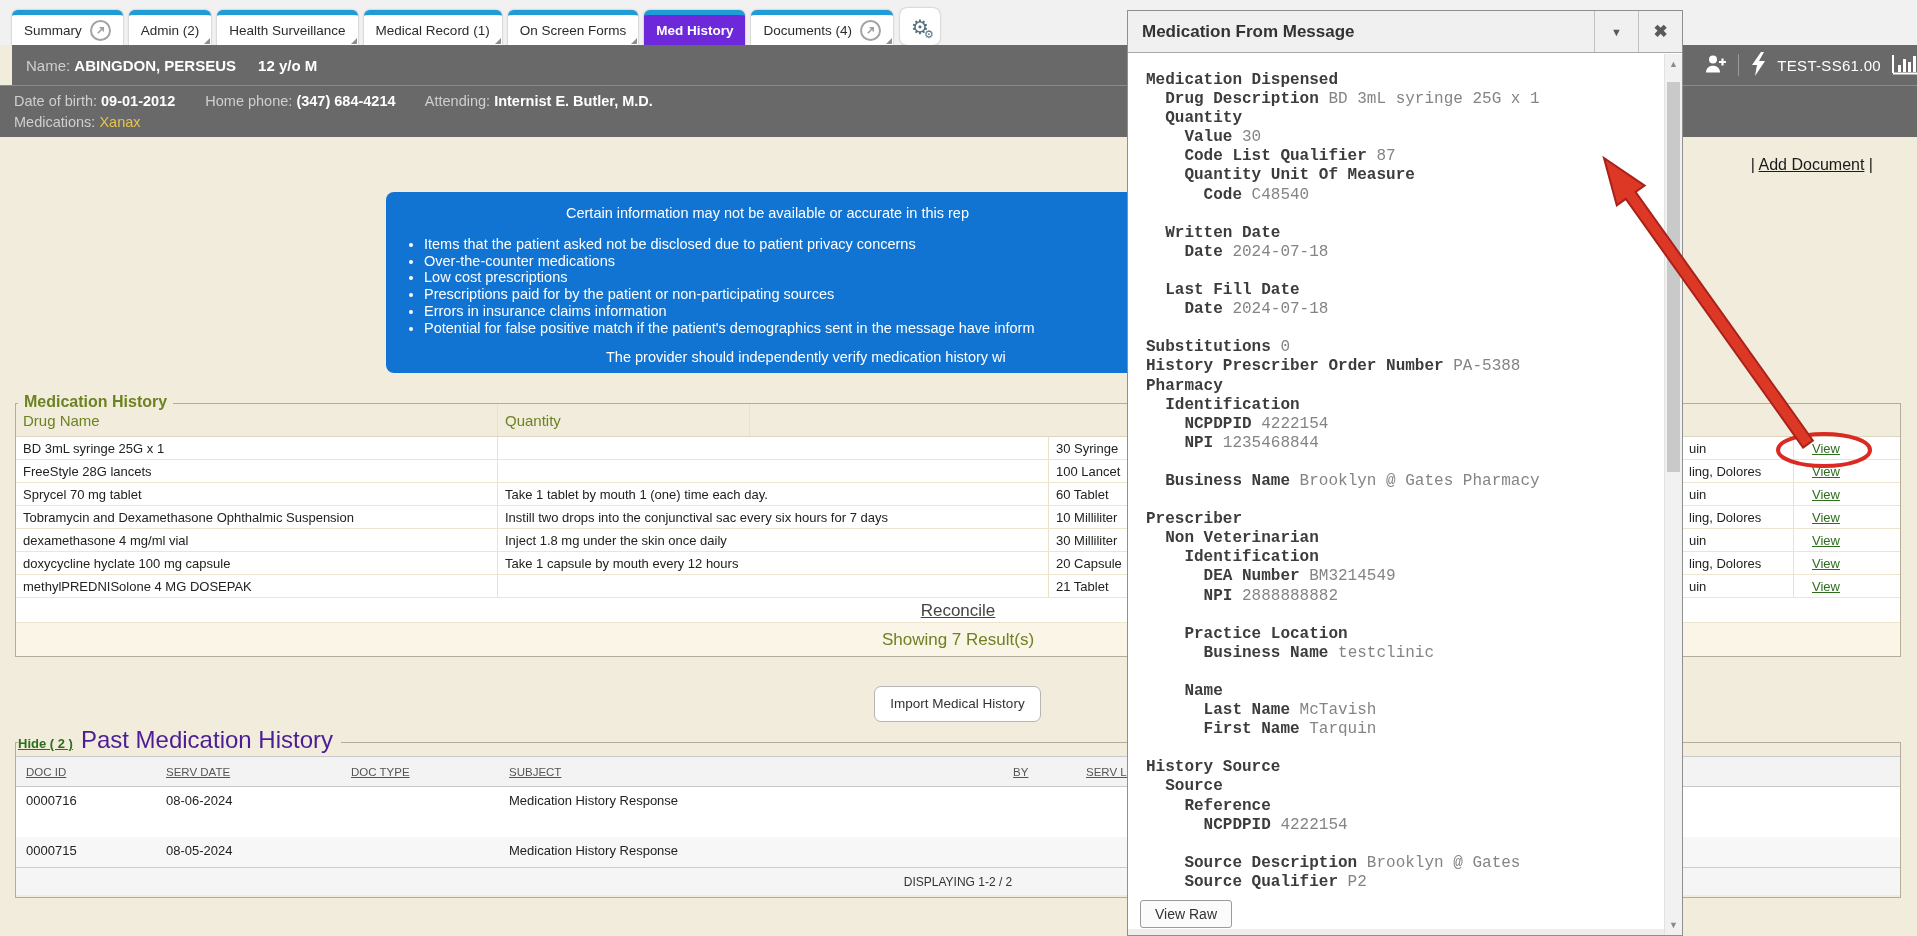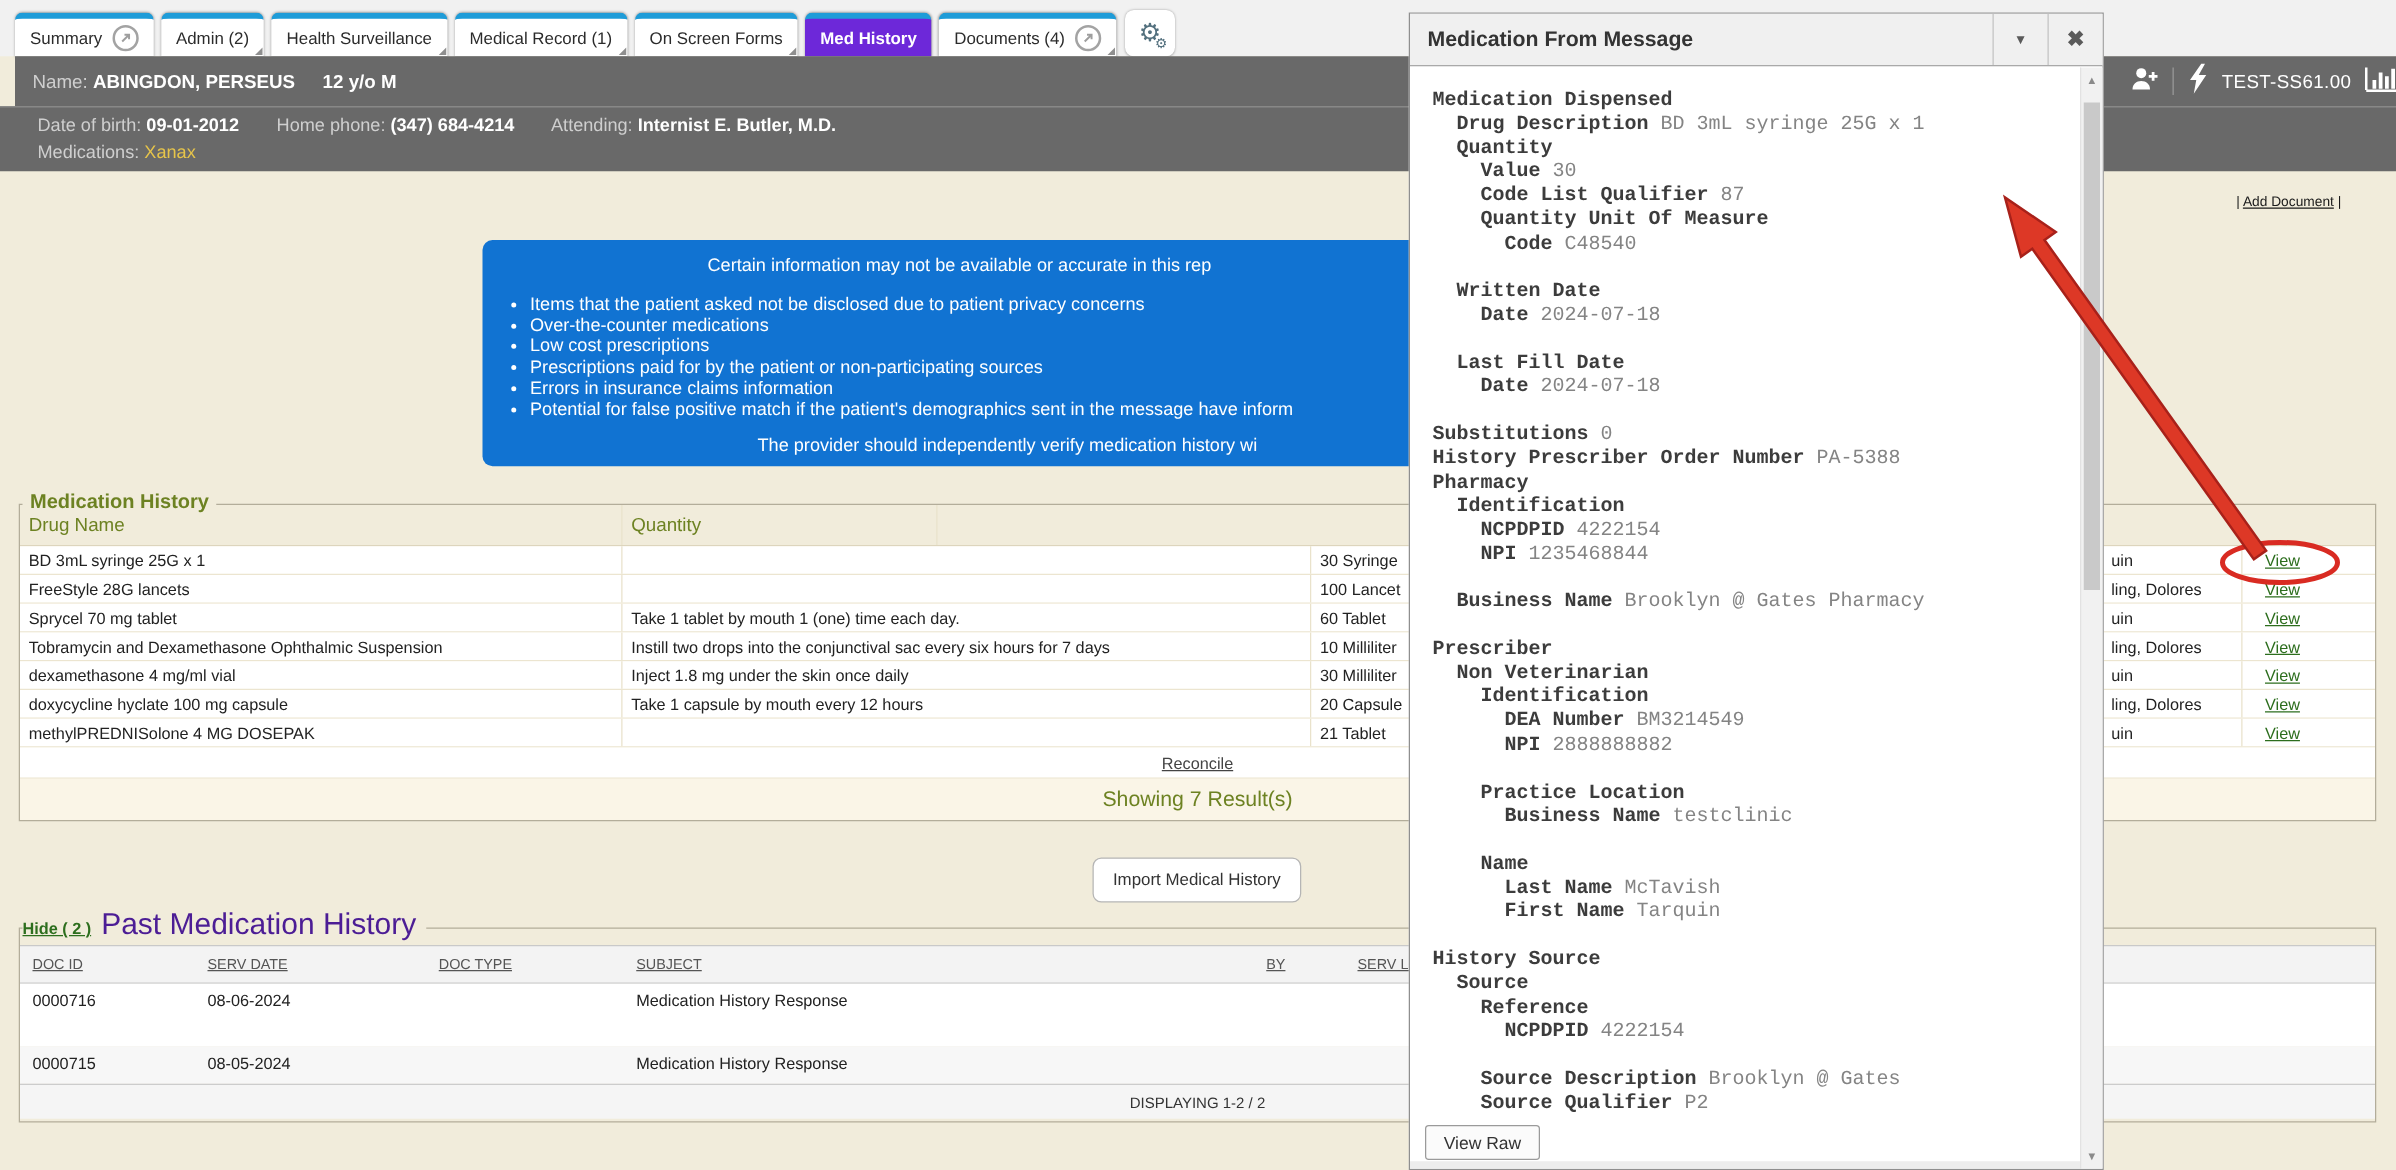--- a/index.html
+++ b/index.html
@@ -22,32 +22,32 @@
   .gearbtn { height: 37px; width: 40px; background: #fff; border-radius: 7px; margin-left: 7px;
              box-shadow: 0 0 2px rgba(0,0,0,.35); display: flex; align-items: center;
              justify-content: center; position: relative; cursor: pointer; }
   .gear-big { font-size: 20px; color: #53707e; line-height: 1; }
   .gear-small { position: absolute; font-size: 11px; color: #53707e; right: 6px; bottom: 4px; }
 
   
   .bar1 { position: absolute; top: 45px; left: 12px; width: 100%; height: 40px; background: #696969;
           color: #fff; display: flex; align-items: center; padding: 0 14px; font-size: 15px; }
   .bar2 { position: absolute; top: 85px; left: 0; width: 100%; height: 52px; background: #696969;
-          border-top: 1px solid #8a8a8a; color: #fff; padding: 5px 30px; font-size: 14.5px; line-height: 21px; }
+          border-top: 1px solid #8a8a8a; color: #fff; padding: 5px 14px; font-size: 14.5px; line-height: 21px; }
   .lbl { color: #cfcfcf; font-weight: normal; }
   .val { color: #fff; font-weight: bold; }
   .sp { display: inline-block; width: 22px; }
   .meds-val { color: #e6c44a; }
   .bar1-right { position: absolute; right: 12px; top: 0; height: 40px; display: flex;
                 align-items: center; gap: 10px; }
   .bar1-right .divider { width: 1px; height: 22px; background: #9a9a9a; }
   .syscode { font-size: 15px; color: #fff; letter-spacing: .3px; }
 
   
-  .adddoc { position: absolute; top: 156px; right: 44px; font-size: 11px; color: #1a1a1a; }
+  .adddoc { position: absolute; top: 156px; right: 44px; font-size: 16px; color: #1a1a1a; }
   .adddoc .linktext { text-decoration: underline; cursor: pointer; }
 
   
   .bluebox { position: absolute; left: 386px; top: 192px; width: 1154px; height: 181px;
              background: #1173d2; border-radius: 8px; color: #fff; font-size: 14.5px; overflow: hidden; }
   .bluebox .heading { margin: 13px 0 0 180px; }
   .bluebox ul { margin: 15px 0 0 22px; padding-left: 16px; line-height: 16.7px; }
   .bluebox .footer { margin: 13px 0 0 220px; }
 
   
@@ -58,21 +58,21 @@
                border-bottom: 1px solid #ddd5bd; }
   .mh-row { display: flex; height: 23px; align-items: center; background: #fff;
             border-bottom: 1px solid #ece5d0; font-size: 13px; color: #222; }
   .c-drug { width: 482px; padding-left: 7px; overflow: hidden; white-space: nowrap; border-right: 1px solid #e9e2cb; height: 100%; display: flex; align-items: center; }
   .c-dir  { width: 551px; padding-left: 7px; overflow: hidden; white-space: nowrap; border-right: 1px solid #e9e2cb; height: 100%; display: flex; align-items: center; }
   .c-qty  { width: 252px; padding-left: 7px; overflow: hidden; white-space: nowrap; border-right: 1px solid #e9e2cb; height: 100%; display: flex; align-items: center; }
   .c-pre  { width: 493px; padding-left: 388px; overflow: hidden; white-space: nowrap; border-right: 1px solid #e9e2cb; height: 100%; display: flex; align-items: center; }
   .c-msg  { flex: 1; padding-left: 18px; overflow: hidden; white-space: nowrap; height: 100%; display: flex; align-items: center; }
   .viewlink { color: #2d6e1e; text-decoration: underline; cursor: pointer; }
   .mh-reconcile { height: 25px; background: #fff; border-bottom: 1px solid #ece5d0;
-                  text-align: center; line-height: 25px; font-size: 13px; }
+                  text-align: center; line-height: 25px; font-size: 17px; }
   .mh-reconcile span { color: #444; text-decoration: underline; cursor: pointer; }
   .mh-showing { height: 33px; background: #faf5e7; text-align: center; color: #6d8222;
                 font-size: 17px; line-height: 33px; }
 
   .importbtn { position: absolute; left: 874px; top: 686px; width: 167px; height: 36px;
                background: #fff; border: 1px solid #b5b5b5; border-radius: 7px; font-size: 13.5px;
                color: #333; text-align: center; line-height: 34px; cursor: pointer;
                font-family: "Liberation Sans", sans-serif; }
 
   

